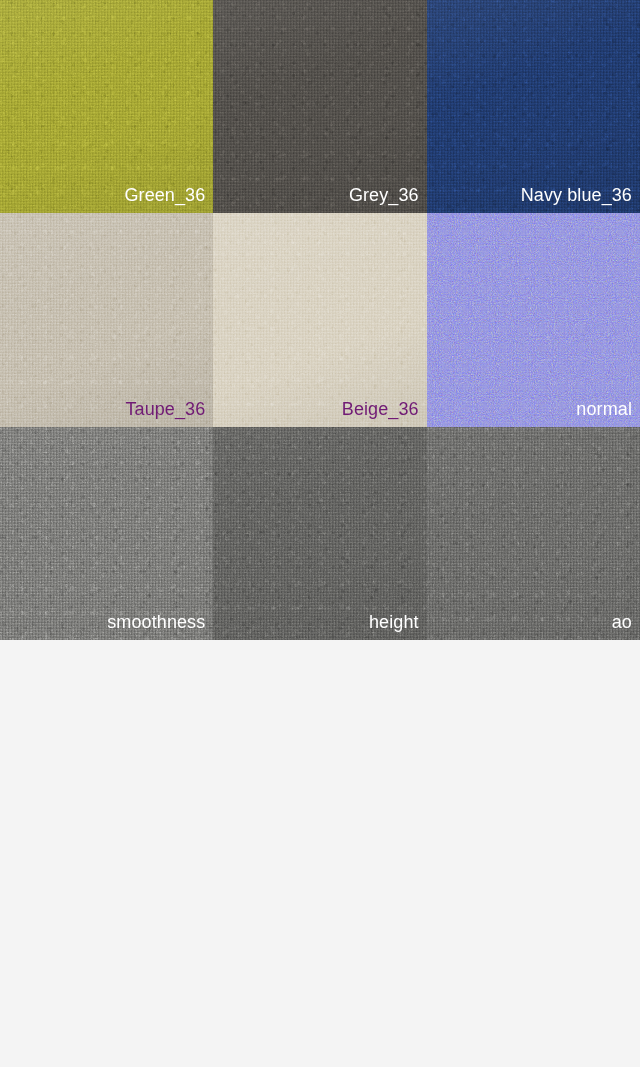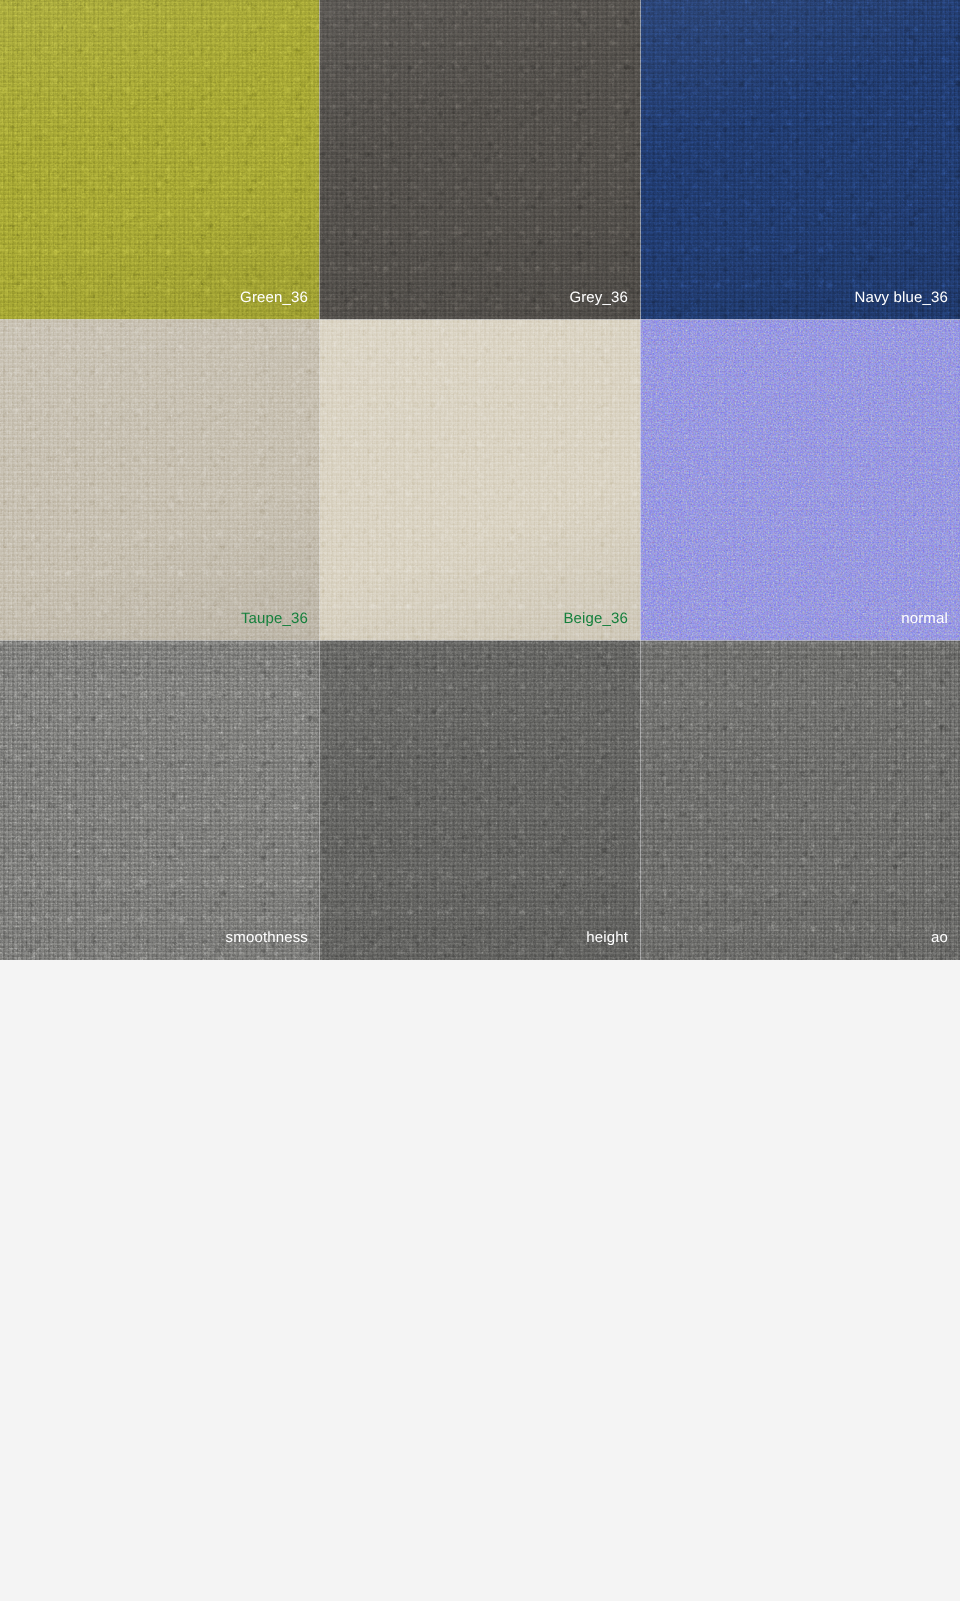--- a/index.html
+++ b/index.html
@@ -109,30 +109,30 @@
         rgba(255,255,255,0.0) 38%,
         rgba(0,0,0,0.0) 62%,
         rgba(0,0,0,0.055) 100%);
     pointer-events: none;
   }
 
   
   .tile .label {
     position: relative;
     z-index: 6;
-    font-size: 10px;
+    font-size: 18px;
     line-height: 1;
     letter-spacing: 0.1px;
     padding: 0 8px 9px 0;
     white-space: nowrap;
     user-select: none;
     text-align: center;
   }
   .tile.light-label .label { color: #ffffff; }
-  .tile.dark-label  .label { color: #15803d; }
+  .tile.dark-label  .label { color: #701a75; }
 
   
   .tile.normal-map .weave { opacity: 0.45; }
   .tile.normal-map .grain { opacity: 0.9; mix-blend-mode: normal; }
   .tile.normal-map .tuft  { opacity: 0.5; }
 
   
   .tile.data-map .grain { opacity: 0.8; }
   .tile.data-map .shade { opacity: 0.6; }
 

